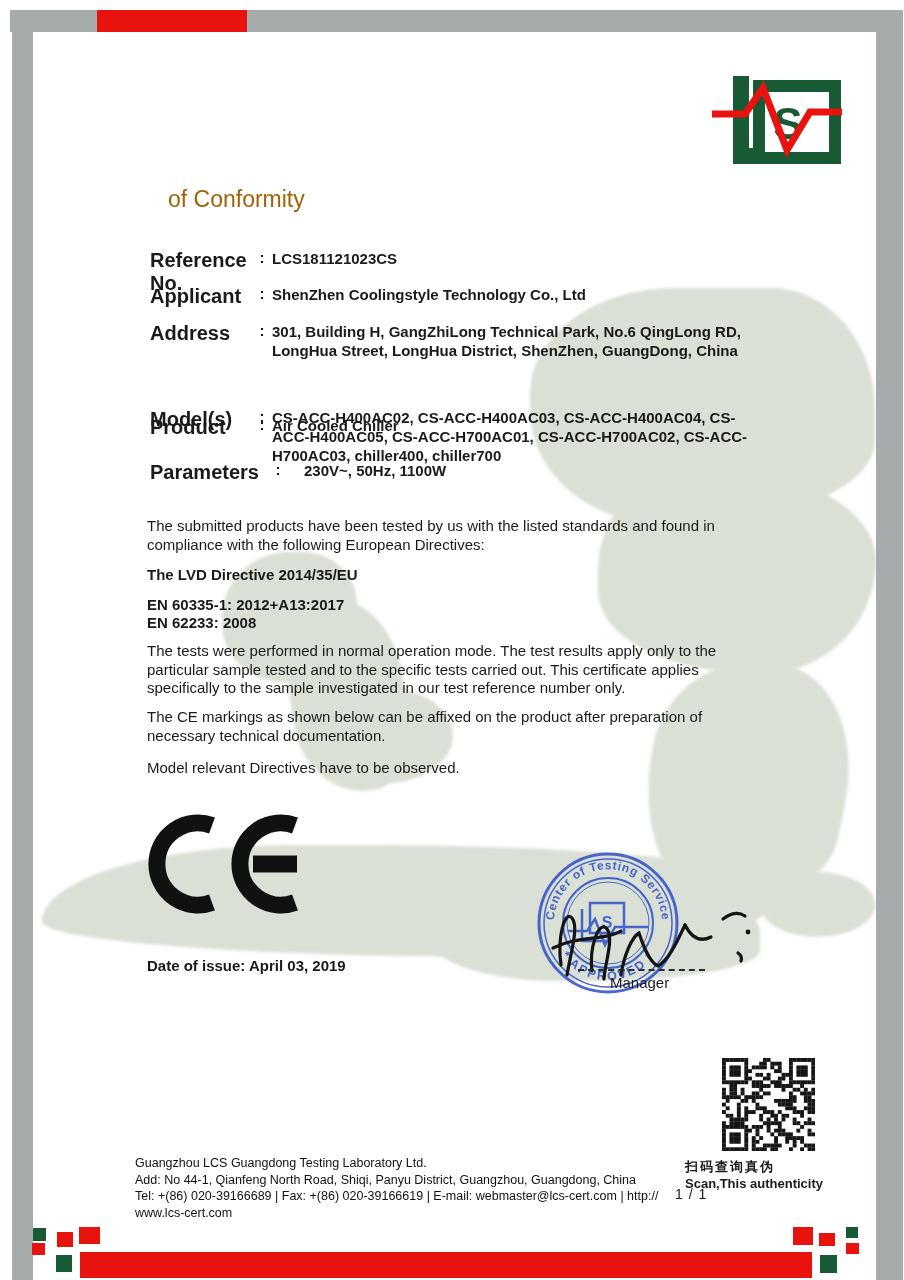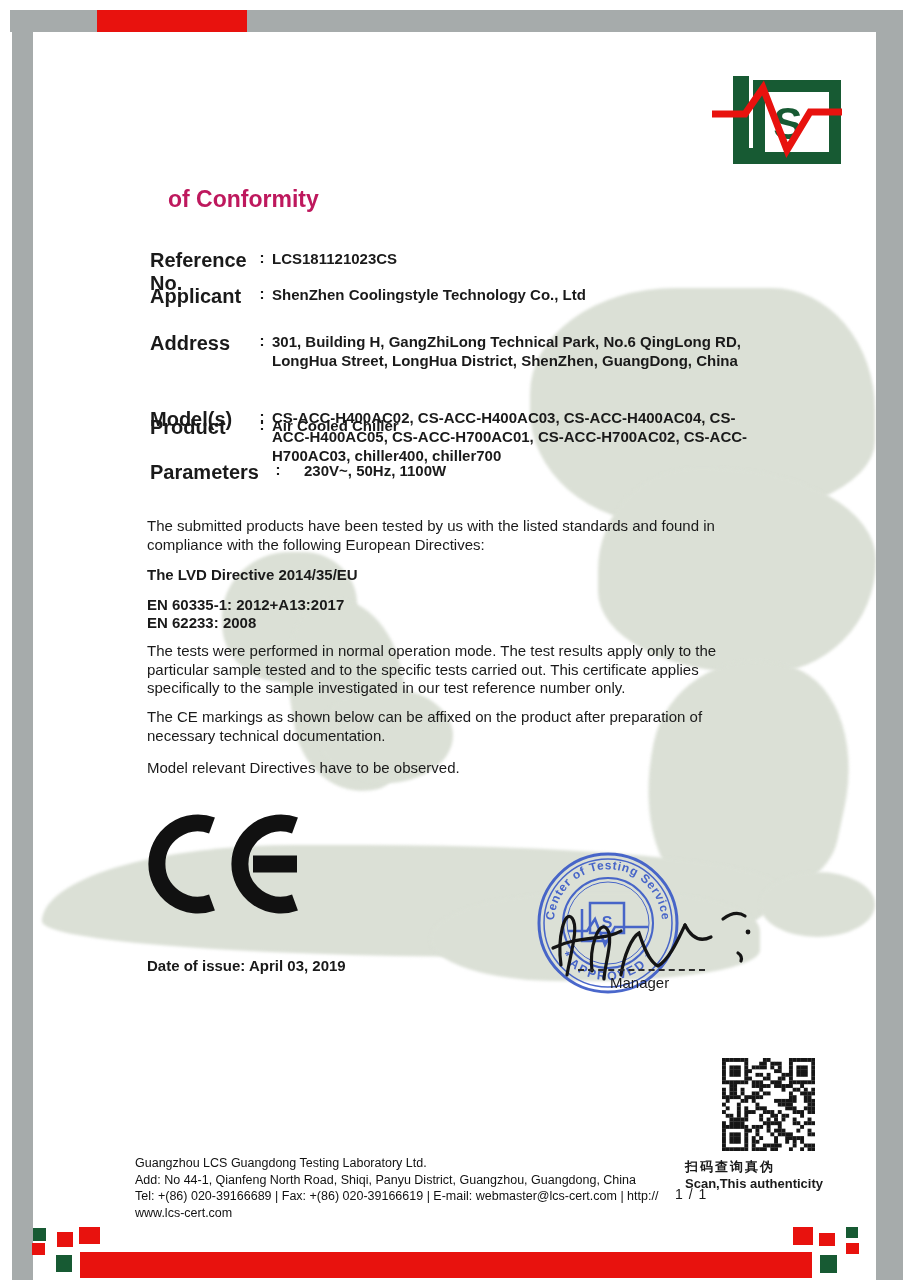--- a/index.html
+++ b/index.html
@@ -16,21 +16,21 @@
   .bar-red{position:absolute;left:80px;top:1252px;width:732px;height:26px;background:#e8120e;z-index:4;}
   .sq{position:absolute;z-index:5;}
   .sq.red{background:#e8120e;} .sq.green{background:#175a33;}
 
   
   .map{position:absolute;background:#dbe0d6;z-index:1;filter:blur(1.5px);}
 
   
   .z2{z-index:2;}
   .title{left:167px;top:143px;font-size:35px;font-weight:bold;letter-spacing:0.5px;color:#111;}
-  .subtitle{left:168px;top:186px;font-size:23px;font-weight:bold;color:#be185d;}
+  .subtitle{left:168px;top:186px;font-size:23px;font-weight:normal;color:#a16207;}
 
   .field{position:absolute;left:150px;display:flex;z-index:2;}
   .field .lbl{width:102px;font-size:20px;font-weight:bold;}
   .field .col{width:20px;font-size:15px;font-weight:bold;text-align:center;}
   .field .val{width:482px;font-size:15px;font-weight:bold;line-height:1.28;}
 
   .para{position:absolute;left:147px;width:600px;font-size:15px;line-height:1.24;z-index:2;}
   .bold{font-weight:bold;}
 
   .date-issue{left:147px;top:957px;font-size:15px;font-weight:bold;z-index:2;}
@@ -93,21 +93,21 @@
   <div class="field" style="top:249px;">
     <div class="lbl">Reference No.</div>
     <div class="col">:</div>
     <div class="val">LCS181121023CS</div>
   </div>
   <div class="field" style="top:285px;">
     <div class="lbl">Applicant</div>
     <div class="col">:</div>
     <div class="val">ShenZhen Coolingstyle Technology Co., Ltd</div>
   </div>
-  <div class="field" style="top:332px;">
+  <div class="field" style="top:322px;">
     <div class="lbl">Address</div>
     <div class="col">:</div>
     <div class="val">301, Building H, GangZhiLong Technical Park, No.6 QingLong RD, LongHua Street, LongHua District, ShenZhen, GuangDong, China</div>
   </div>
   <div class="field" style="top:372px;margin-top:44px;">
     <div class="lbl">Product</div>
     <div class="col">:</div>
     <div class="val">Air Cooled Chiller</div>
   </div>
   <div class="field" style="top:408px;">

